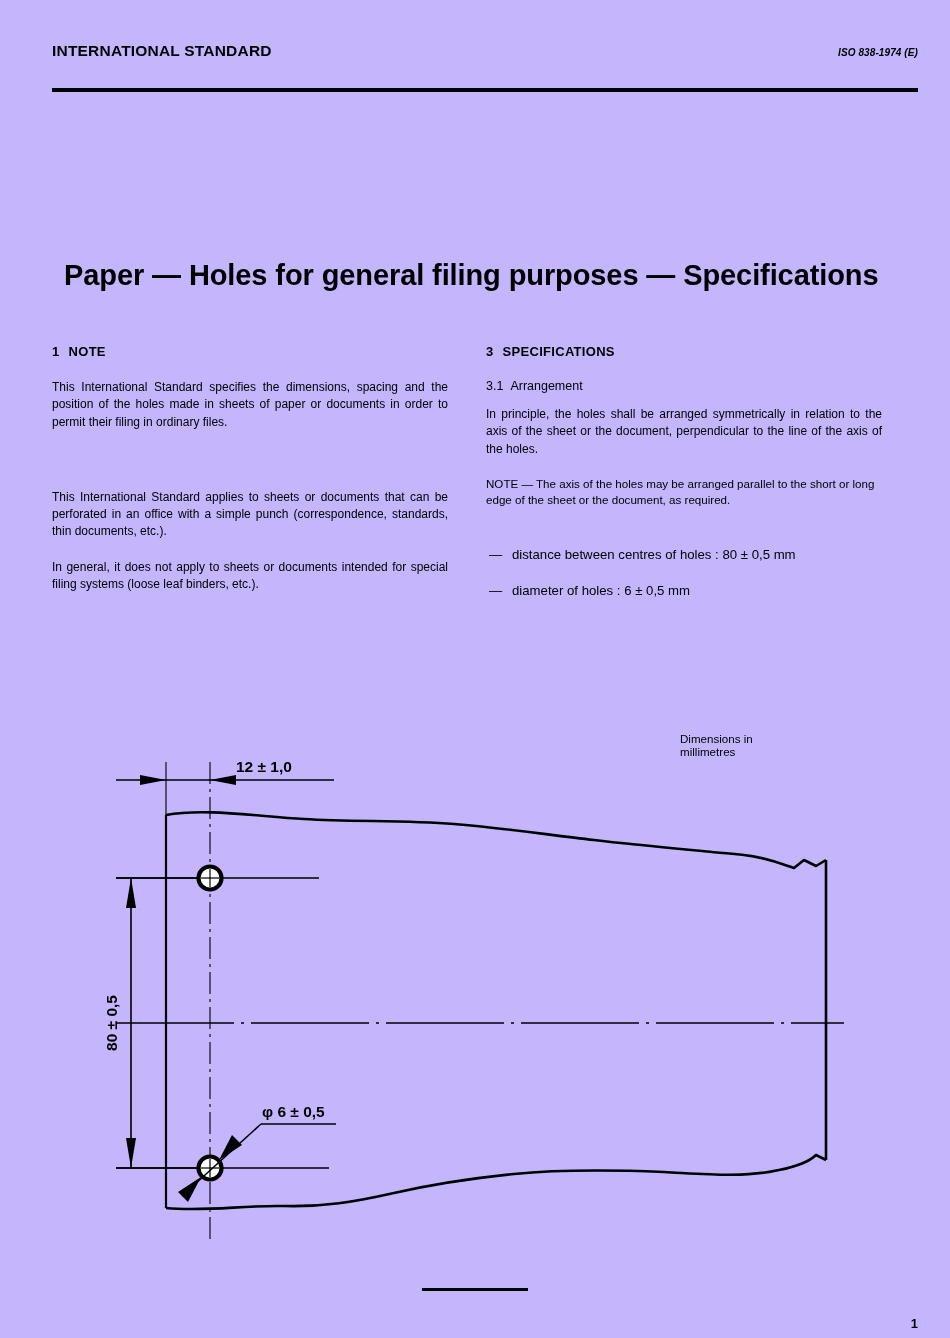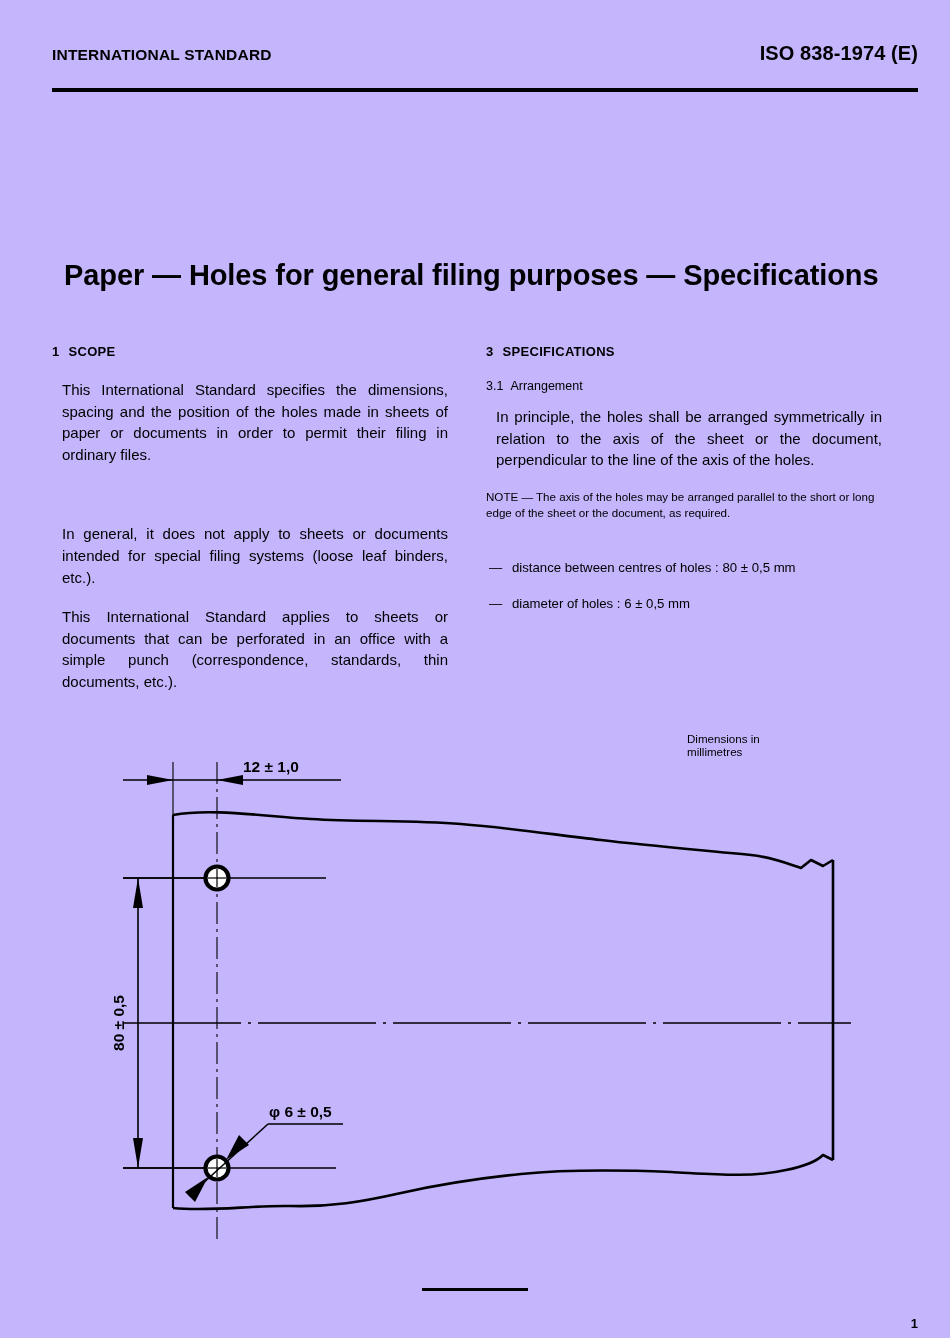--- a/index.html
+++ b/index.html
@@ -28,23 +28,24 @@
     display: flex;
     justify-content: space-between;
     align-items: baseline;
   }
   .header-left {
     font-size: 15.5px;
     font-weight: bold;
     letter-spacing: 0.2px;
   }
   .header-right {
-    font-size: 20px;
+    font-size: 10px;
     font-weight: bold;
     letter-spacing: 0.1px;
+    font-style: italic;
   }
   .header-rule {
     position: absolute;
     left: 52px;
     top: 88px;
     width: 866px;
     height: 4px;
     background: #000000;
   }
 
@@ -79,24 +80,24 @@
   .sec-h1 .num { margin-right: 9px; }
 
   .sec-h2 {
     font-size: 12.5px;
     font-weight: normal;
     margin: 0 0 13px 0;
   }
   .sec-h2 .num { margin-right: 7px; }
 
   p.body {
-    font-size: 15px;
+    font-size: 12px;
     line-height: 1.44;
     text-align: justify;
-    margin: 0 0 18px 10px;
+    margin: 0 0 18px 0;
   }
   p.note {
     font-size: 11.6px;
     line-height: 1.4;
     text-align: left;
     margin: 0 0 18px 0;
   }
   .gap-lg { height: 40px; }
   .gap-md { height: 20px; }
 
@@ -117,21 +118,21 @@
     position: absolute;
     left: 3px;
     top: 0;
   }
   ul.dimlist li.wide { padding-left: 0; text-indent: 0; }
   ul.dimlist li.wide .dash { position: static; margin-right: 8px; }
 
   
   .figure {
     position: absolute;
-    left: 11px;
+    left: 4px;
     top: 700px;
     width: 774px;
     height: 580px;
   }
   .dims-caption {
     position: absolute;
     left: 676px;
     top: 32px;
     font-size: 11.6px;
   }
@@ -163,28 +164,28 @@
     <div class="header-left">INTERNATIONAL STANDARD</div>
     <div class="header-right">ISO 838-1974 (E)</div>
   </div>
   <div class="header-rule"></div>
 
   <h1 class="doc-title">Paper — Holes for general filing purposes — Specifications</h1>
 
   <div class="col col-left">
 
     <div class="sec-h1">
-      <span class="num">1</span><span>SCOPE</span>
+      <span class="num">1</span><span>NOTE</span>
     </div>
     <p class="body">This International Standard specifies the dimensions, spacing and the position of the holes made in sheets of paper or documents in order to permit their filing in ordinary files.</p>
 
     <div class="gap-lg"></div>
 
+    <p class="body">This International Standard applies to sheets or documents that can be perforated in an office with a simple punch (correspondence, standards, thin documents, etc.).</p>
     <p class="body">In general, it does not apply to sheets or documents intended for special filing systems (loose leaf binders, etc.).</p>
-    <p class="body">This International Standard applies to sheets or documents that can be perforated in an office with a simple punch (correspondence, standards, thin documents, etc.).</p>
   </div>
 
   <div class="col col-right">
 
     <div class="sec-h1">
       <span class="num">3</span><span>SPECIFICATIONS</span>
     </div>
 
     <div class="sec-h2">
       <span class="num">3.1</span><span>Arrangement</span>

